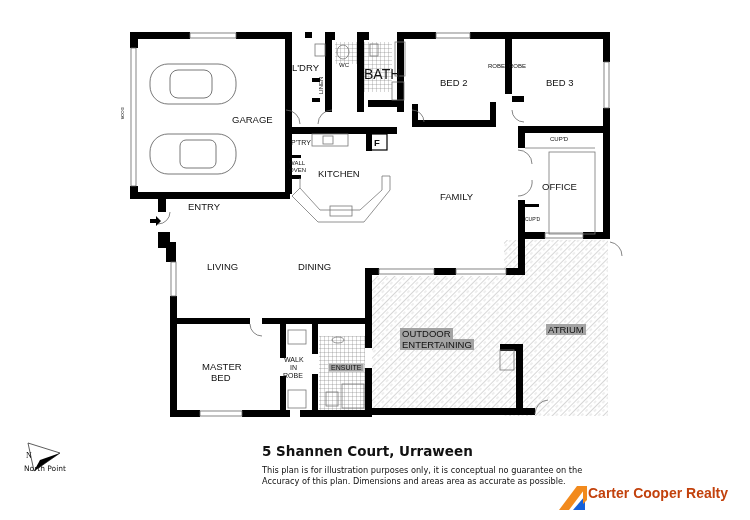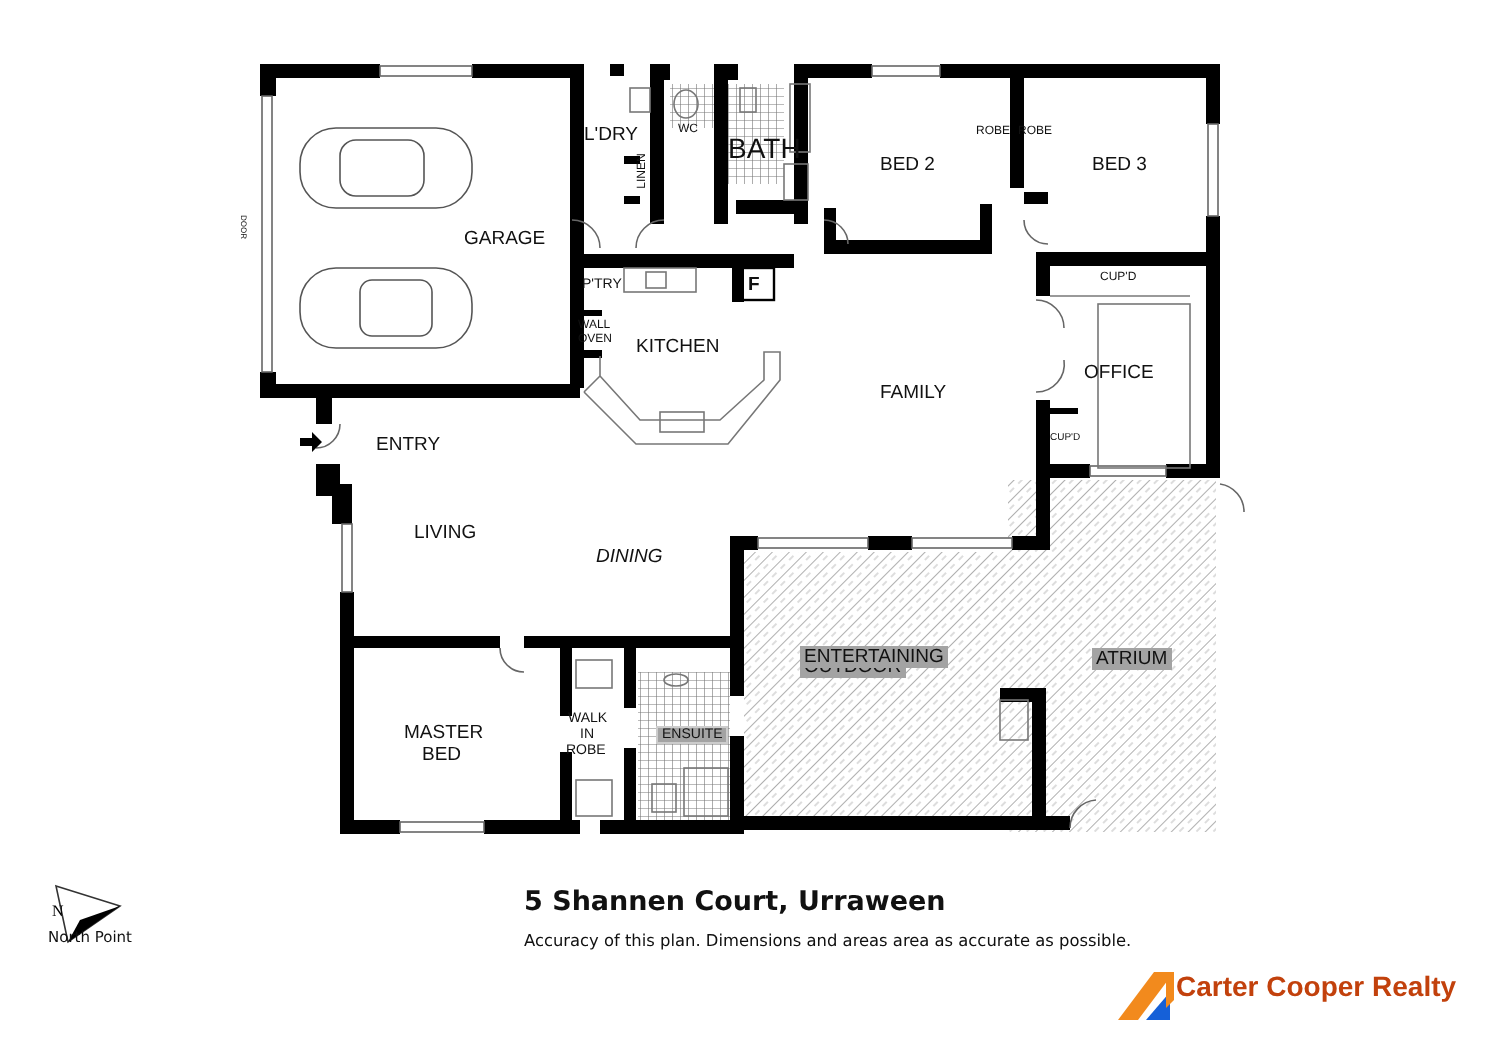--- a/index.html
+++ b/index.html
@@ -176,43 +176,44 @@
 <div class="small-label" style="left:509px;top:63px;">ROBE</div>
 <div class="small-label" style="left:291px;top:139px;font-size:7px;">P'TRY</div>
 <div class="room-label" style="left:374px;top:137px;font-weight:bold;">F</div>
 <div class="small-label" style="left:289px;top:160px;">WALL</div>
 <div class="small-label" style="left:289px;top:167px;">OVEN</div>
 <div class="room-label" style="left:318px;top:168px;">KITCHEN</div>
 <div class="room-label" style="left:440px;top:191px;">FAMILY</div>
 <div class="small-label" style="left:550px;top:136px;">CUP'D</div>
 <div class="small-label" style="left:525px;top:216px;font-size:5px;">CUP'D</div>
 <div class="room-label" style="left:542px;top:181px;">OFFICE</div>
-<div class="room-label" style="left:188px;top:217px;">ENTRY</div>
+<div class="room-label" style="left:188px;top:201px;">ENTRY</div>
 <div class="room-label" style="left:207px;top:261px;">LIVING</div>
-<div class="room-label" style="left:298px;top:273px;font-style:italic;">DINING</div>
+<div class="room-label" style="left:298px;top:261px;">DINING</div>
 <div class="room-label" style="left:202px;top:361px;">MASTER</div>
 <div class="room-label" style="left:211px;top:372px;">BED</div>
 <div class="small-label" style="left:284px;top:356px;font-size:7px;">WALK</div>
 <div class="small-label" style="left:290px;top:364px;font-size:7px;">IN</div>
 <div class="small-label" style="left:283px;top:372px;font-size:7px;">ROBE</div>
 <div class="small-label boxed" style="left:328px;top:363px;font-size:7px;">ENSUITE</div>
 <div class="room-label boxed" style="left:400px;top:328px;border:none;">OUTDOOR</div>
-<div class="room-label boxed" style="left:400px;top:323px;border:none;">ENTERTAINING</div>
+<div class="room-label boxed" style="left:400px;top:339px;border:none;">ENTERTAINING</div>
 <div class="room-label boxed" style="left:546px;top:324px;border:none;">ATRIUM</div>
 <div class="small-label" style="left:116px;top:110px;font-size:4px;transform:rotate(90deg);">DOOR</div>
 
 <svg class="north" viewBox="0 0 50 40">
   <path d="M8 5 L40 15 L14 33 Z" fill="#fff" stroke="#333" stroke-width="0.8"></path>
   <path d="M20 22 L40 15 L14 33 Z" fill="#000"></path>
   <text x="6" y="20" font-family="Liberation Serif, serif" font-size="8" fill="#000">N</text>
 </svg>
 <div class="north-label">North Point</div>
 
 <div class="footer-title">5 Shannen Court, Urraween</div>
 <div class="disclaimer">
+  <div>This plan is for illustration purposes only, it is conceptual no guarantee on the</div>
   <div>Accuracy of this plan. Dimensions and areas area as accurate as possible.</div>
 </div>
 
 <svg class="logo" viewBox="0 0 190 30">
   <path d="M4 28 L22 4 L32 4 L14 28 Z" fill="#f28a1d"></path>
   <path d="M18 28 L30 14 L30 28 Z" fill="#1560d8"></path>
   <path d="M28 4 L32 4 L32 18 L28 22 Z" fill="#f28a1d"></path>
 </svg>
 <div class="logo-text">Carter Cooper Realty</div>
 

